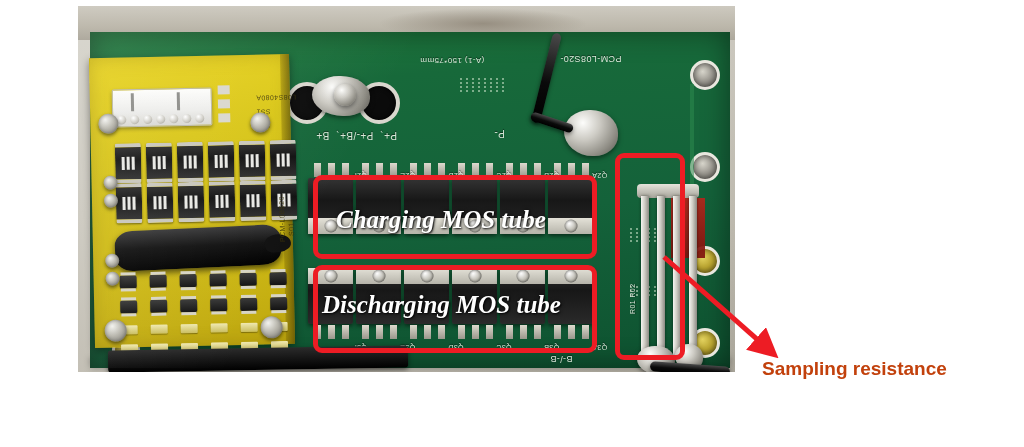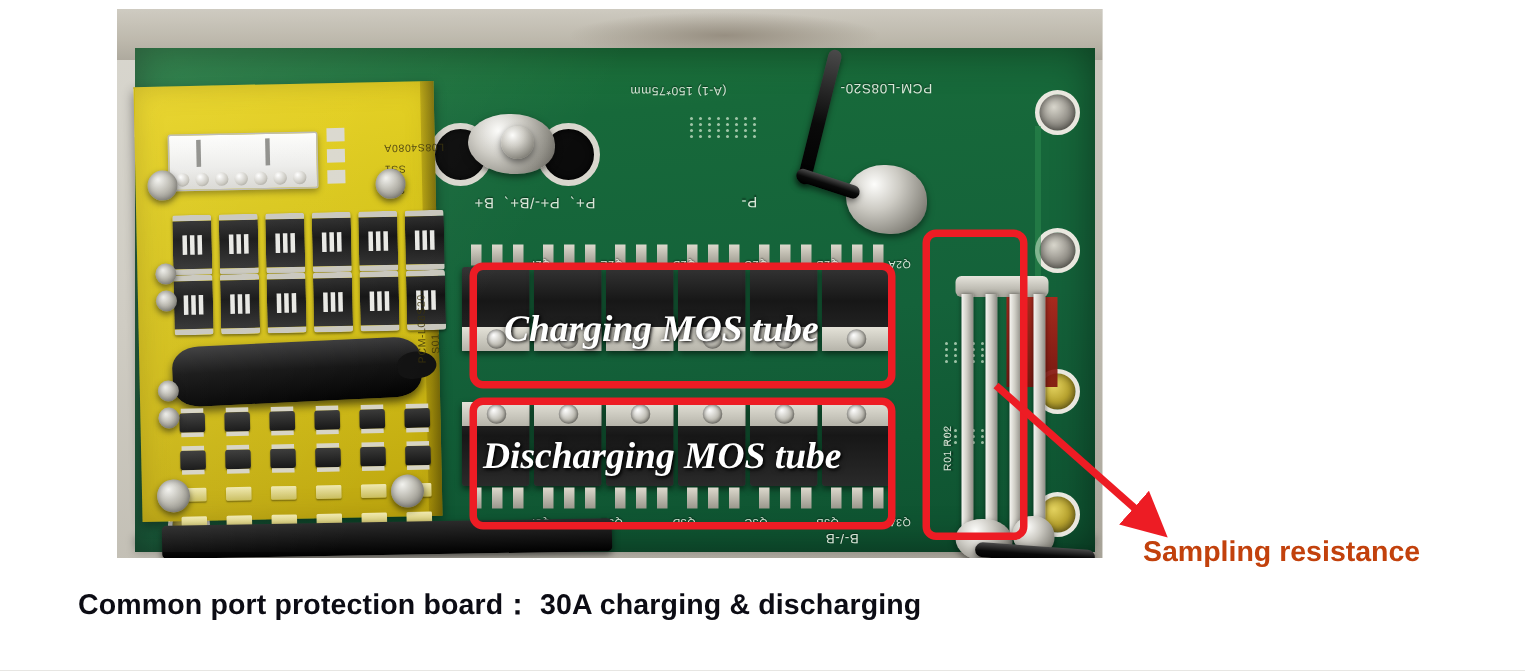--- a/index.html
+++ b/index.html
@@ -609,15 +609,14 @@
     <defs>
       <marker id="ah" markerWidth="6" markerHeight="6" refX="3.2" refY="3" orient="auto">
         <path d="M0,0 L6,3 L0,6 z" fill="#ed1c24"></path>
       </marker>
     </defs>
     <line x1="4" y1="12" x2="108" y2="104" stroke="#ed1c24" stroke-width="5" marker-end="url(#ah)"></line>
   </svg>
 
   <div class="sampling-text">Sampling resistance</div>
 
-  <div class="caption">Common port protection board：  30A charging &amp; discharging</div>
 
 </div>
 
 </body></html>

